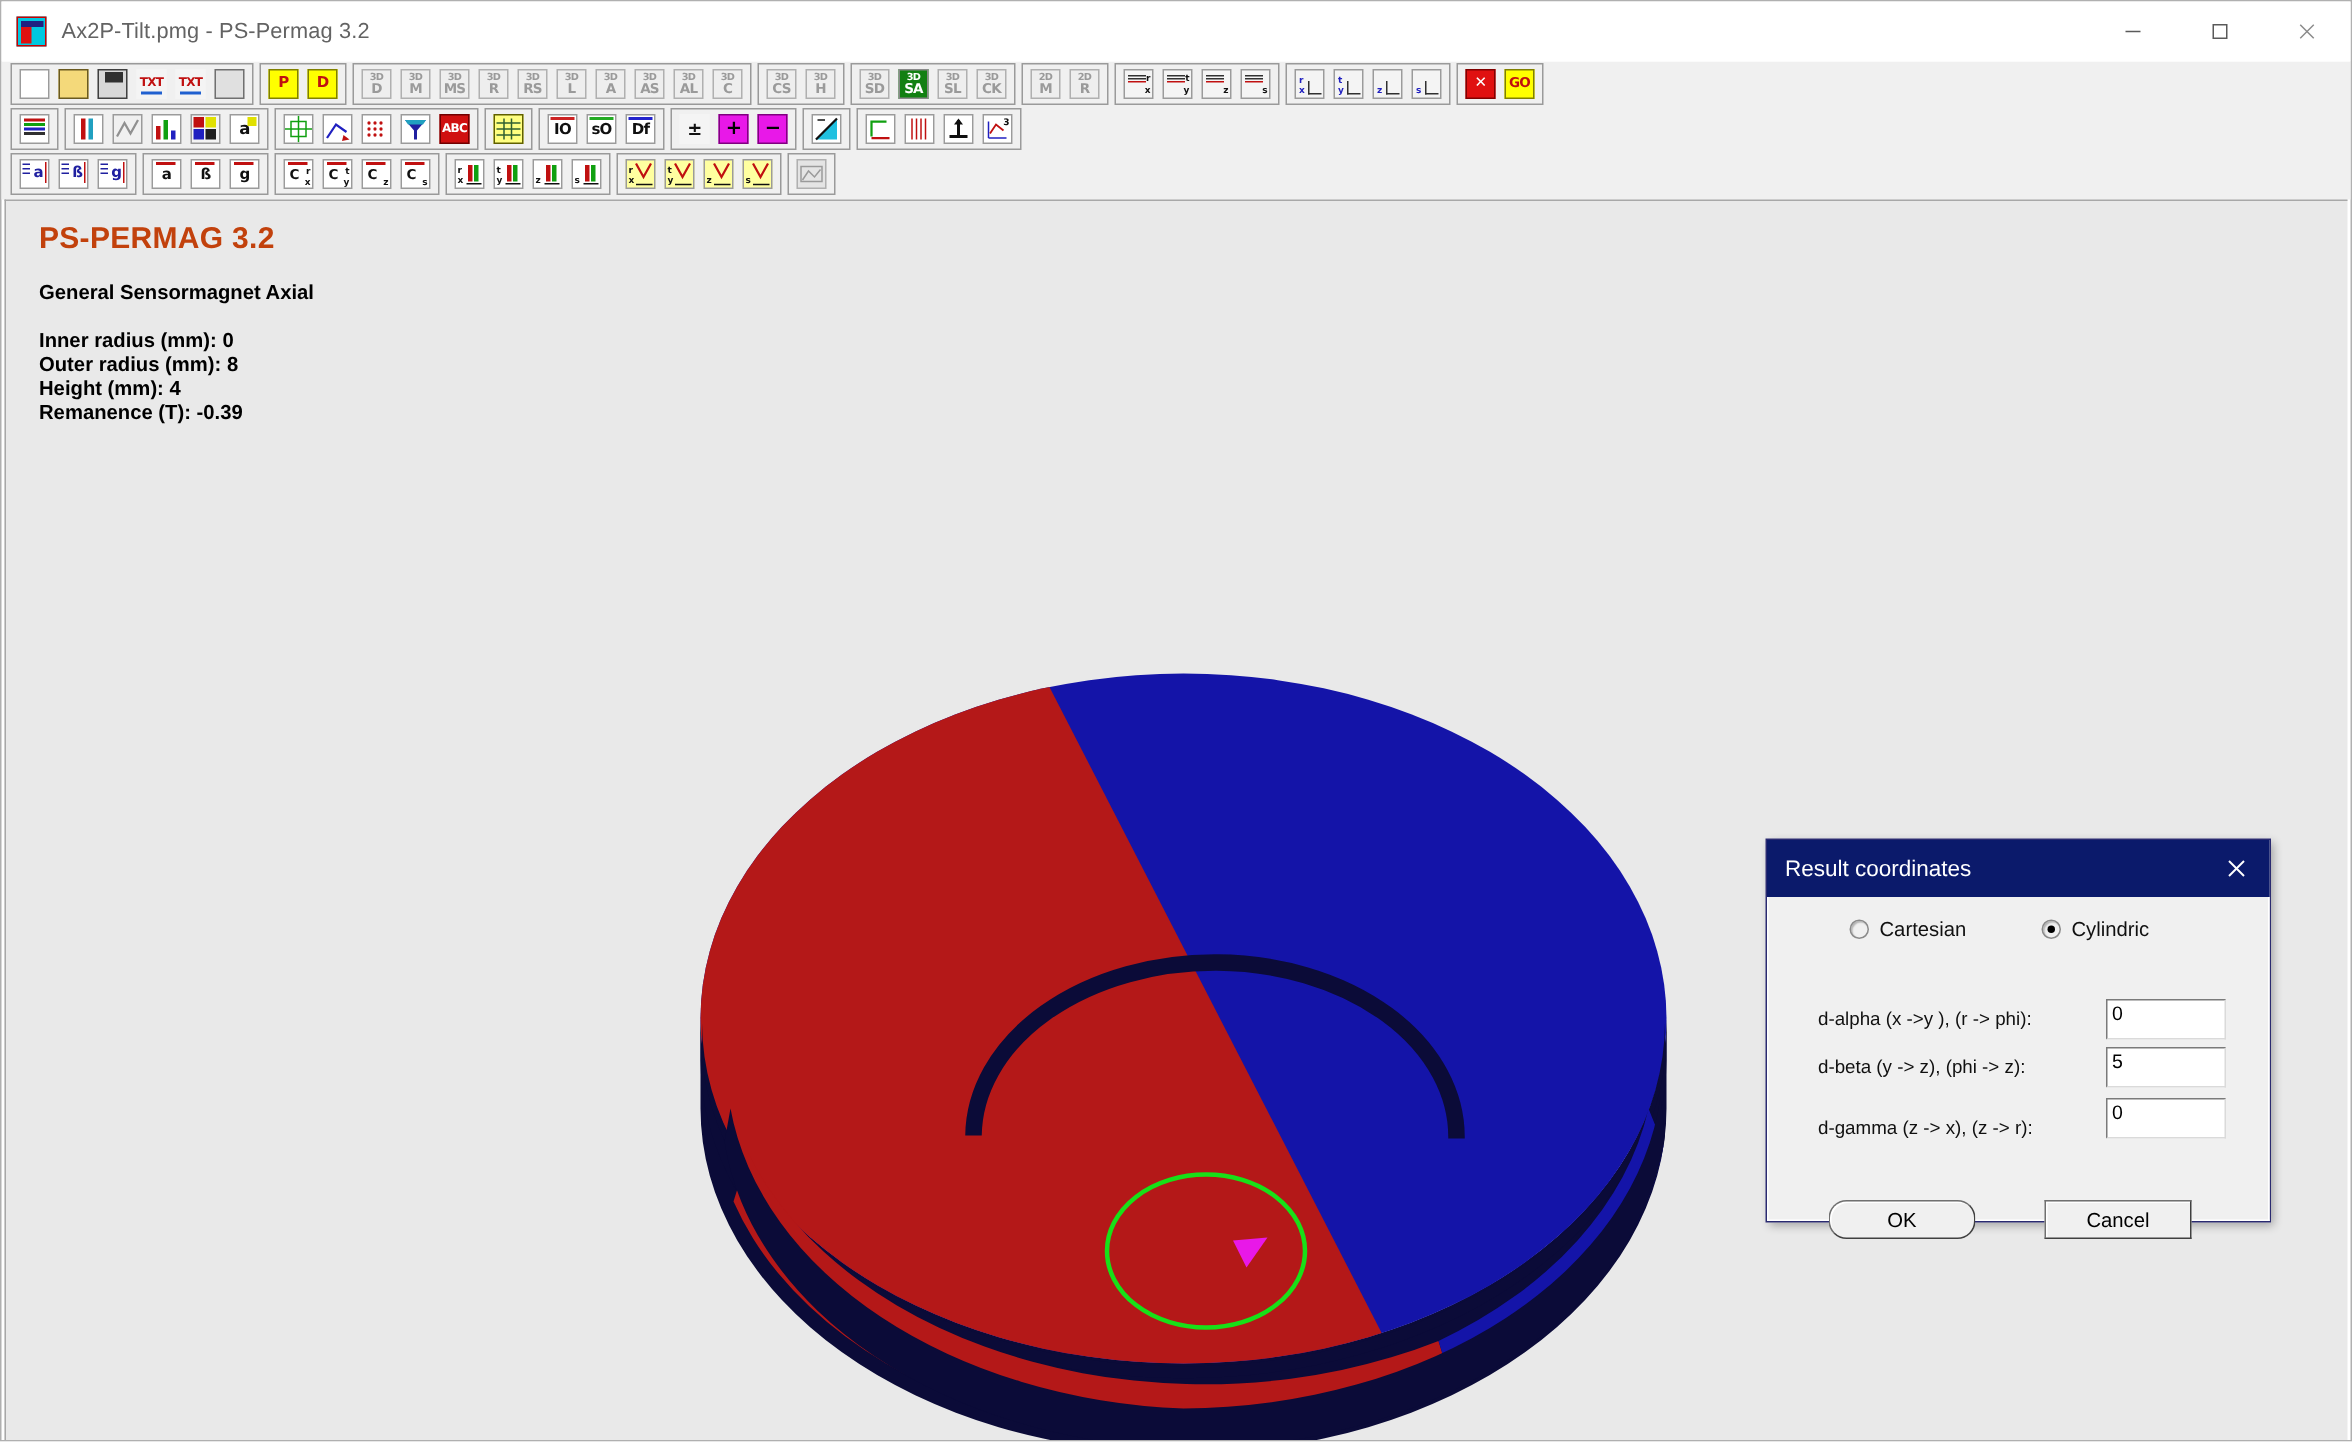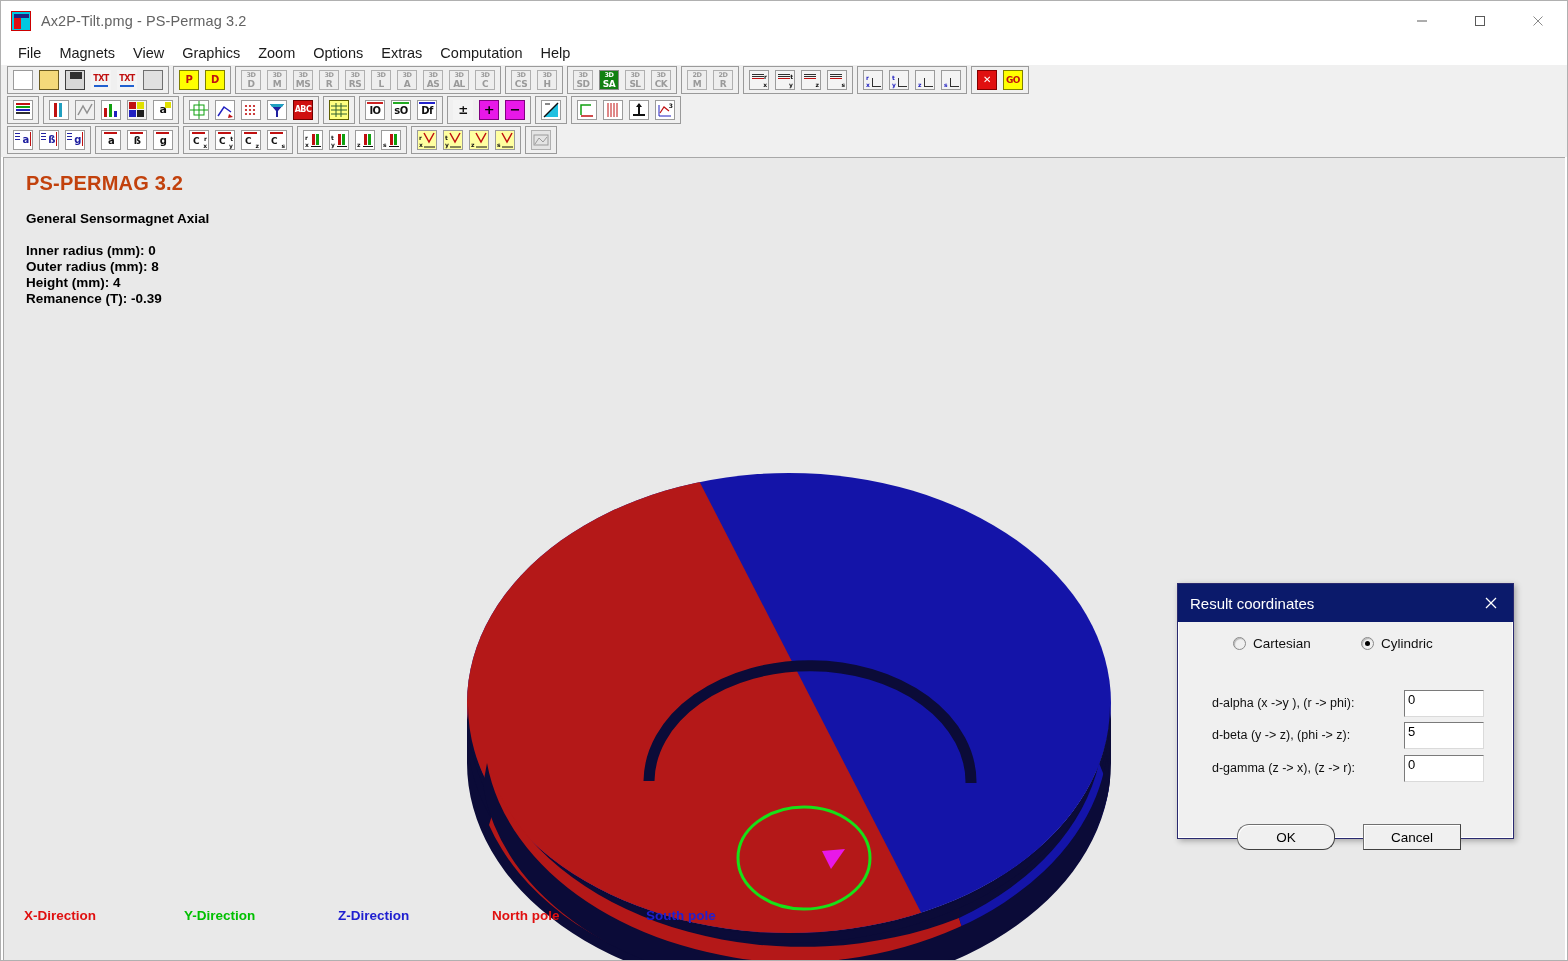--- a/index.html
+++ b/index.html
@@ -302,21 +302,21 @@
     position: absolute;
     width: 98px; height: 26px;
     background: #f0f0f0;
     border: 1px solid #707070;
     border-right-color: #404040;
     border-bottom-color: #404040;
     box-shadow: inset 1px 1px 0 #ffffff;
     display: flex; align-items: center; justify-content: center;
     font-size: 13.5px; color: #000000;
   }
-  .dlg-btn.ok { left: 58px; top: 202px; border-radius: 12px; }
+  .dlg-btn.ok { left: 40px; top: 202px; border-radius: 12px; }
   .dlg-btn.cancel { left: 184px; top: 202px; }
 </style>
 </head>
 <body>
 
 <div id="app">
 
   <div class="titlebar">
     <div class="app-icon"></div>
     <div class="title-text">Ax2P-Tilt.pmg - PS-Permag 3.2</div>
@@ -333,31 +333,20 @@
       </div>
       <div class="win-btn">
         <svg width="12" height="12" viewBox="0 0 12 12">
             <line x1="1.5" y1="1.5" x2="10.5" y2="10.5" stroke="#8a8a8a" stroke-width="1"></line>
             <line x1="10.5" y1="1.5" x2="1.5" y2="10.5" stroke="#8a8a8a" stroke-width="1"></line>
           </svg>
       </div>
     </div>
   </div>
 
-  <div class="menubar" id="menubar">
-      <div class="menu-item">File</div>
-      <div class="menu-item">Magnets</div>
-      <div class="menu-item">View</div>
-      <div class="menu-item">Graphics</div>
-      <div class="menu-item">Zoom</div>
-      <div class="menu-item">Options</div>
-      <div class="menu-item">Extras</div>
-      <div class="menu-item">Computation</div>
-      <div class="menu-item">Help</div>
-    </div>
 
   <div class="toolbars">
     <div class="toolbar-row" id="tbrow1">
         <div class="tb-group">
           <div class="tb-btn">
             <span class="tb-ico flat" style="background:#ffffff"></span>
           </div>
           <div class="tb-btn">
             <span class="tb-ico flat" style="background:#f4d97a;border-color:#6a5a20"></span>
           </div>
@@ -1003,27 +992,20 @@
         <path d="M500,455 A322,230 0 0 0 640,300 L650,325 A322,230 0 0 1 510,487 Z" fill="#1414a8"></path>
 
         <path d="M28,300 A322,230 0 0 0 330,500 A322,230 0 0 0 648,292 L651,318 A322,230 0 0 1 330,527 A322,230 0 0 1 24,322 Z" fill="#0b0b38"></path>
 
         <ellipse cx="345" cy="395" rx="66" ry="51" fill="none" stroke="#18e018" stroke-width="3"></ellipse>
 
         <polygon points="363,388 386,386 372,406" fill="#e818e8"></polygon>
       </svg>
     </div>
 
-    <div class="legend" id="legend">
-        <div class="legend-item" style="left: 0px; color: rgb(224, 16, 16);">X-Direction</div>
-        <div class="legend-item" style="left: 160px; color: rgb(0, 192, 0);">Y-Direction</div>
-        <div class="legend-item" style="left: 314px; color: rgb(32, 32, 208);">Z-Direction</div>
-        <div class="legend-item" style="left: 468px; color: rgb(224, 16, 16);">North pole</div>
-        <div class="legend-item" style="left: 622px; color: rgb(32, 32, 208);">South pole</div>
-      </div>
 
     <div class="dialog">
       <div class="dlg-title">
         <span>Result coordinates</span>
         <div class="dlg-close">
           <svg width="14" height="14" viewBox="0 0 14 14">
               <line x1="2" y1="2" x2="12" y2="12" stroke="#ffffff" stroke-width="1.3"></line>
               <line x1="12" y1="2" x2="2" y2="12" stroke="#ffffff" stroke-width="1.3"></line>
             </svg>
         </div>
@@ -1041,21 +1023,21 @@
         </div>
 
         <div class="field-row" style="top:66px;">
           <span class="field-label">d-alpha (x -&gt;y ), (r -&gt; phi):</span>
           <span class="field-input">0</span>
         </div>
         <div class="field-row" style="top:98px;">
           <span class="field-label">d-beta (y -&gt; z), (phi -&gt; z):</span>
           <span class="field-input">5</span>
         </div>
-        <div class="field-row" style="top:131px;">
+        <div class="field-row" style="top:131px;align-items:flex-end;">
           <span class="field-label">d-gamma (z -&gt; x), (z -&gt; r):</span>
           <span class="field-input">0</span>
         </div>
 
         <div class="dlg-btn ok">OK</div>
         <div class="dlg-btn cancel">Cancel</div>
       </div>
     </div>
   </div>
 

